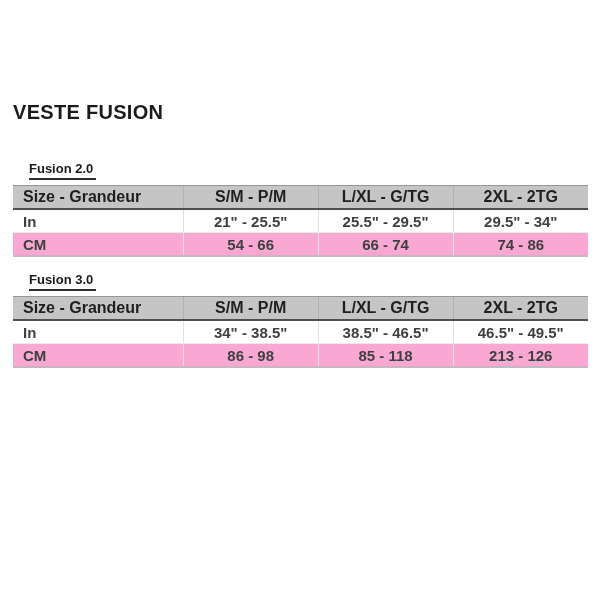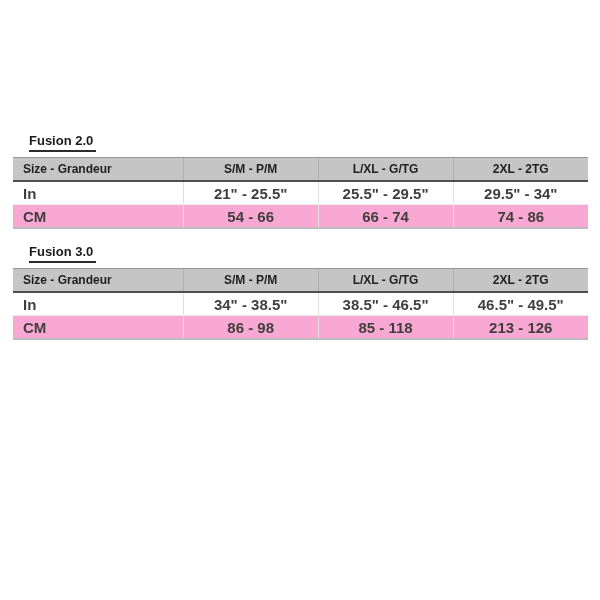--- a/index.html
+++ b/index.html
@@ -46,21 +46,21 @@
       margin-top: 5px;
     }
     col.c-label { width: 29.6%; }
     col.c-size  { width: 23.466%; }
 
     table.size-table th {
       background: #c5c5c5;
       border-top: 1px solid #979797;
       border-bottom: 2px solid #4f4f4f;
       height: 22px;
-      font-size: 12px;
+      font-size: 16px;
       font-weight: bold;
       color: #1f1f1f;
       text-align: center;
       padding: 0;
     }
     table.size-table th.row-head-col {
       text-align: left;
       padding-left: 10px;
     }
     table.size-table th + th {
@@ -90,20 +90,21 @@
       background: #f9a8d4;
       border-bottom: 2px solid #bcbcbc;
     }
   </style>
 </head>
 <body>
 
 <div class="page">
 
   <div class="title">
+    <div class="title-line">VESTE FUSION</div>
   </div>
 
   <div class="section section-first">
     <div class="section-label">Fusion 2.0</div>
     <table class="size-table">
       <colgroup>
         <col class="c-label">
           <col class="c-size">
           <col class="c-size">
           <col class="c-size">

